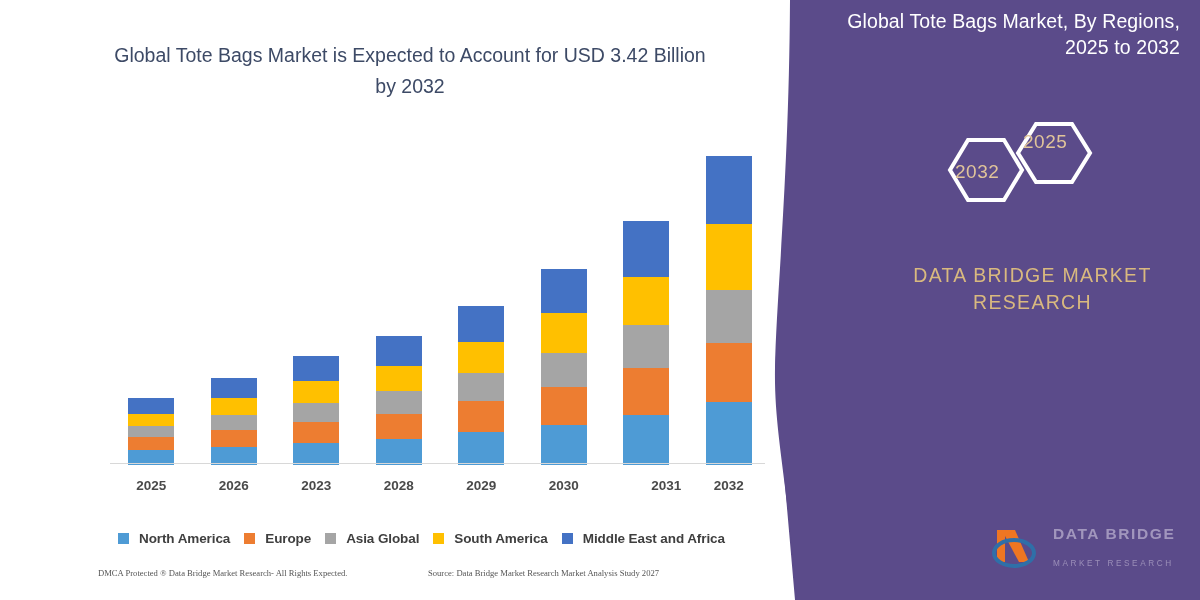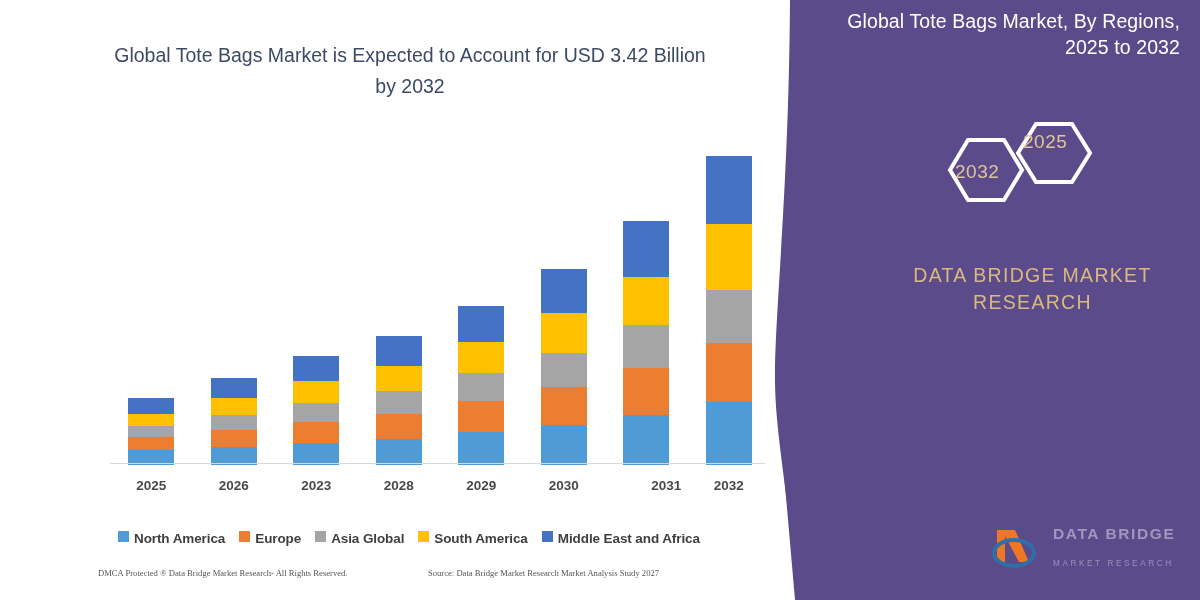--- a/index.html
+++ b/index.html
@@ -126,21 +126,21 @@
   .legend {
     position: absolute;
     left: 118px; top: 531px;
     width: 650px;
     display: flex;
     align-items: center;
     justify-content: flex-start;
     gap: 14px;
     white-space: nowrap;
   }
-  .legend-item { display: flex; align-items: flex-start; gap: 5px; }
+  .legend-item { display: flex; align-items: center; gap: 10px; }
   .legend-swatch { width: 11px; height: 11px; display: inline-block; }
   .legend-label {
     color: #3f3f3f;
     font-size: 13.5px;
     font-weight: bold;
     letter-spacing: -0.1px;
   }
 
   .footer { position: absolute; left: 98px; top: 568px; width: 680px; height: 16px; }
   .footer-left, .footer-right {
@@ -279,17 +279,17 @@
           <span class="legend-swatch" style="background: rgb(255, 192, 0);"></span>
           <span class="legend-label">South America</span>
         </span>
         <span class="legend-item">
           <span class="legend-swatch" style="background: rgb(68, 114, 196);"></span>
           <span class="legend-label">Middle East and Africa</span>
         </span>
       </div>
 
     <div class="footer">
-      <span class="footer-left">DMCA Protected ® Data Bridge Market Research-  All Rights Reserved.</span>
+      <span class="footer-left">DMCA Protected ® Data Bridge Market Research-  All Rights Expected.</span>
       <span class="footer-right">Source: Data Bridge Market Research  Market Analysis Study 2027</span>
     </div>
   </div>
 </div>
 
 </body></html>

